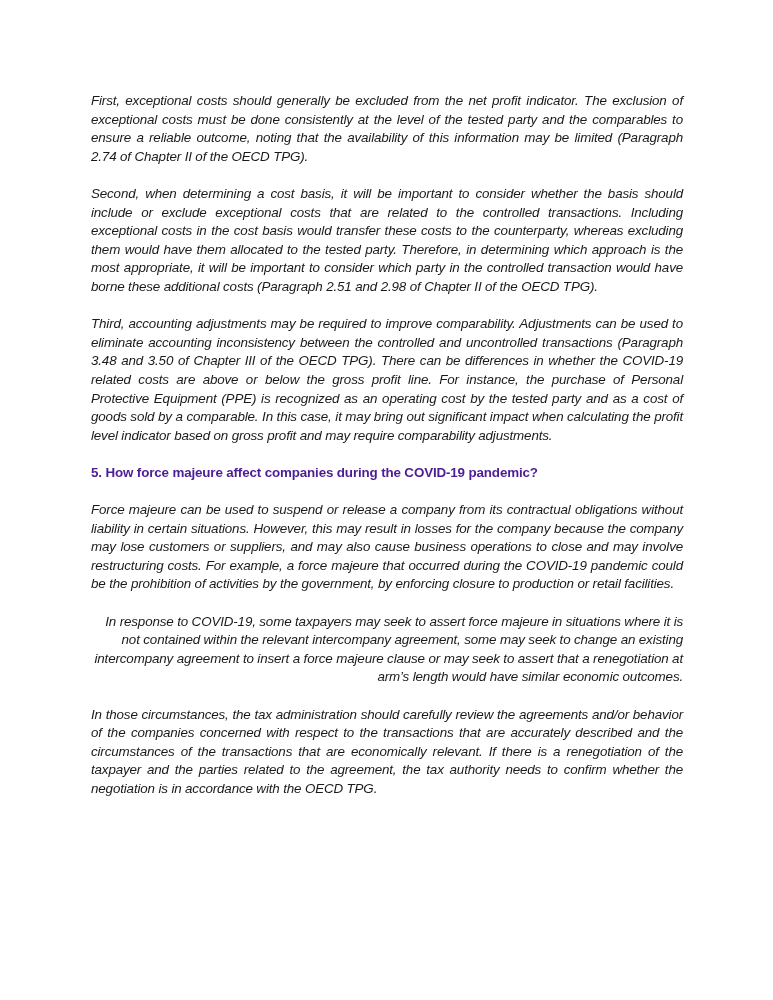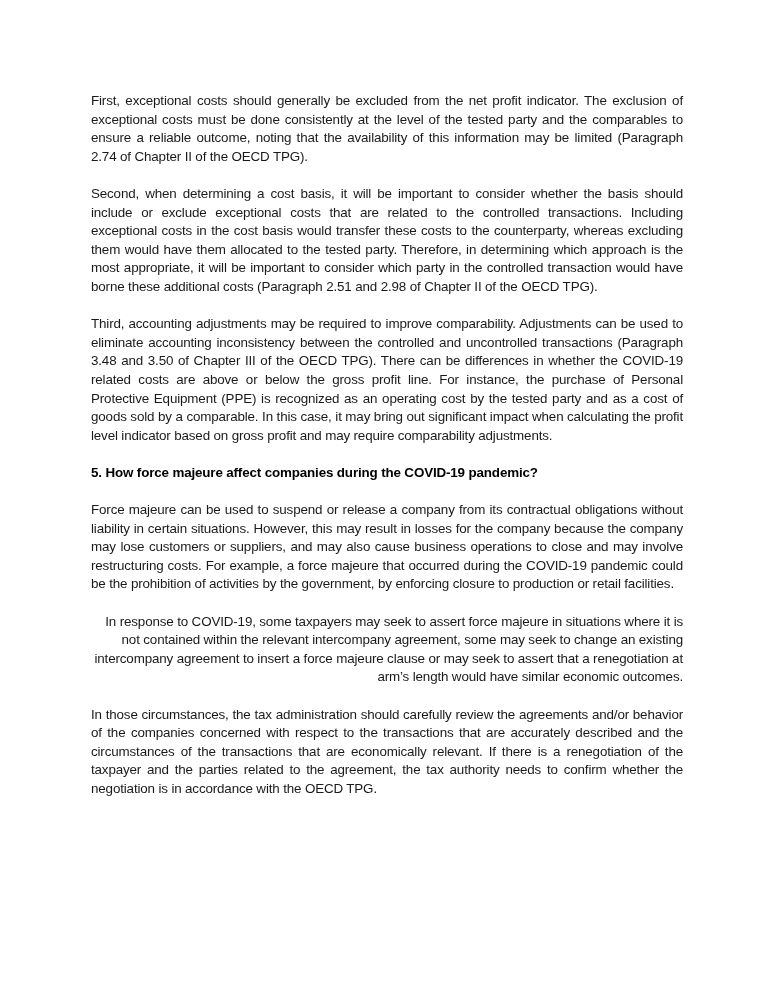--- a/index.html
+++ b/index.html
@@ -11,26 +11,27 @@
     width: 592px;
     font-family: "Liberation Sans", sans-serif;
     font-size: 13.4px;
     line-height: 18.6px;
     color: #1a1a1a;
   }
   .para {
     margin: 0 0 18.6px 0;
     text-align: justify;
     letter-spacing: -0.15px;
+    font-style: italic;
   }
   .para.left { text-align: right; }
   .heading {
     margin: 0 0 18.6px 0;
     font-weight: bold;
-    color: #000000;
+    color: #4c1d95;
     font-size: 13.4px;
     letter-spacing: -0.15px;
   }
 </style>
 </head>
 <body>
 
 <div class="page">
   <p class="para">First, exceptional costs should generally be excluded from the net profit indicator. The exclusion of exceptional costs must be done consistently at the level of the tested party and the comparables to ensure a reliable outcome, noting that the availability of this information may be limited (Paragraph 2.74 of Chapter II of the OECD TPG).</p>
   <p class="para">Second, when determining a cost basis, it will be important to consider whether the basis should include or exclude exceptional costs that are related to the controlled transactions. Including exceptional costs in the cost basis would transfer these costs to the counterparty, whereas excluding them would have them allocated to the tested party. Therefore, in determining which approach is the most appropriate, it will be important to consider which party in the controlled transaction would have borne these additional costs (Paragraph 2.51 and 2.98 of Chapter II of the OECD TPG).</p>

